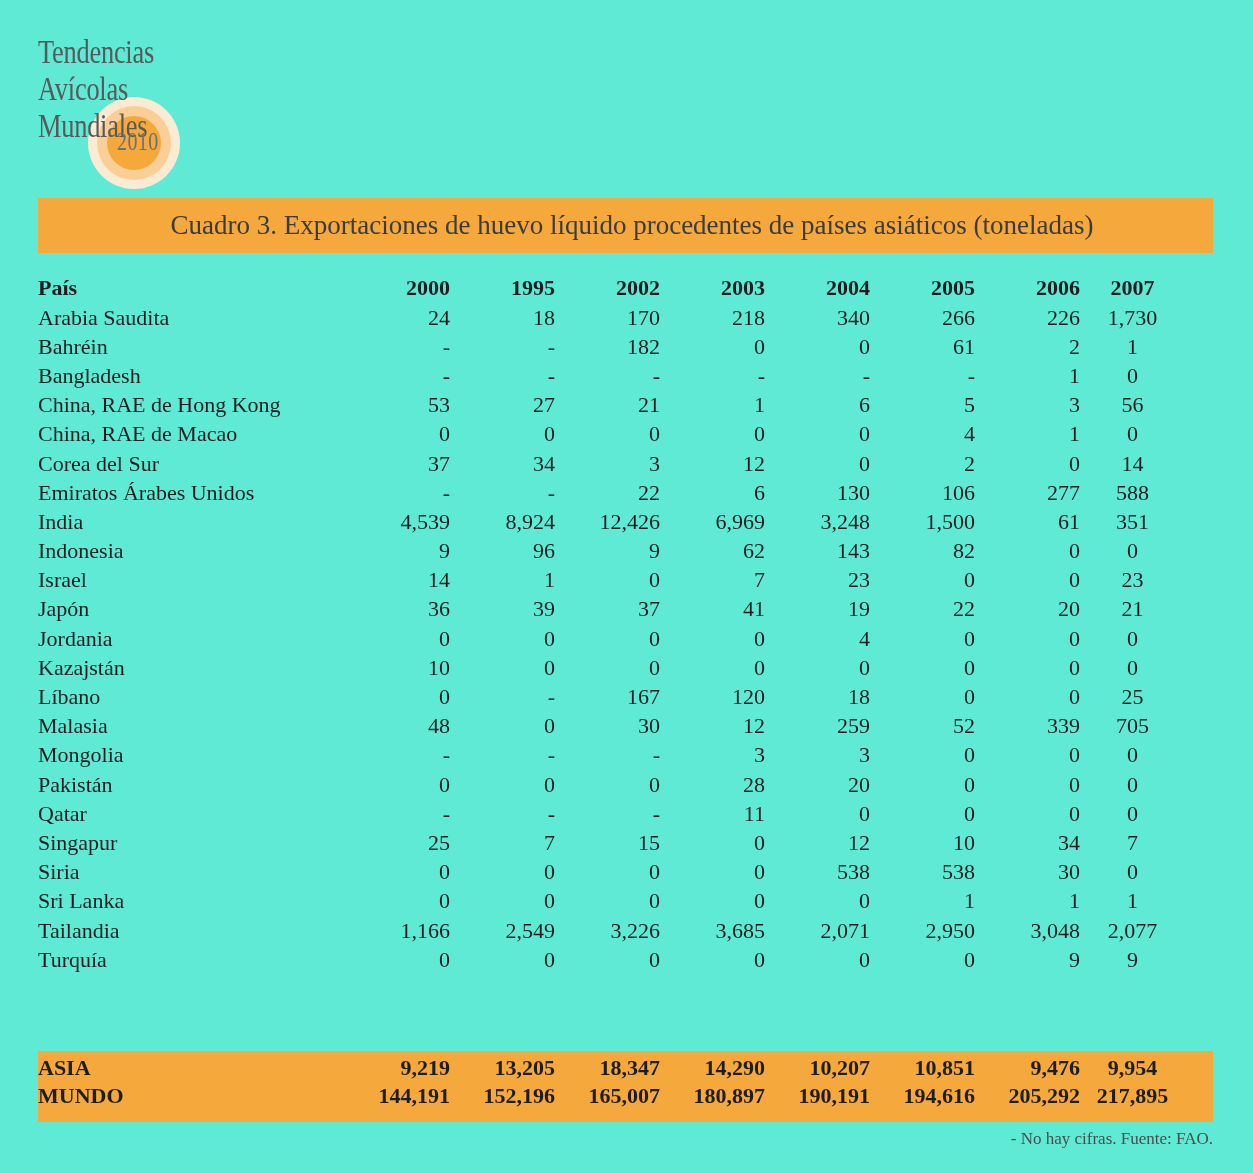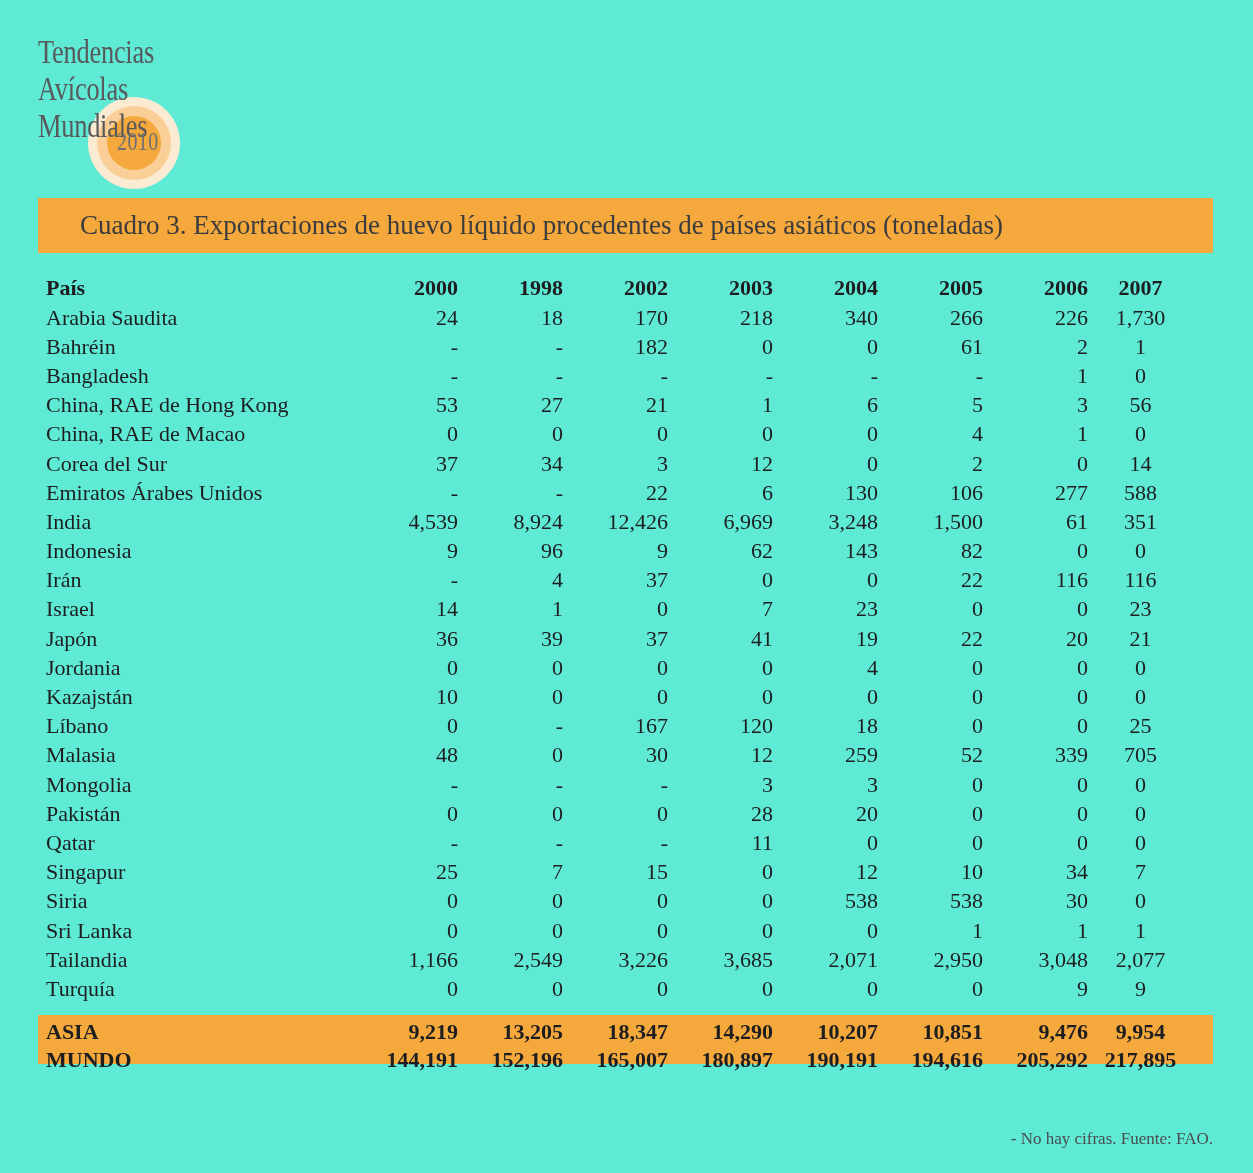--- a/index.html
+++ b/index.html
@@ -27,35 +27,35 @@
     font-size:33px;line-height:37px;font-weight:400;letter-spacing:-0.3px;
     color:var(--logo-text);transform:scaleX(0.80);transform-origin:0 0;white-space:nowrap;
   }
   .logo-year{
     position:absolute;left:117px;top:128px;
     font-size:25px;color:var(--year-text);letter-spacing:0.5px;
     transform:scaleX(0.80);transform-origin:0 0;
   }
   
   .title-bar{position:absolute;left:38px;top:198px;width:1175px;height:55px;background:var(--accent);}
-  .title-bar .title{display:block;line-height:55px;padding-left:42px;font-size:27px;color:var(--title-text);white-space:nowrap;}
+  .title-bar .title{display:block;line-height:55px;padding-left:13px;font-size:27px;color:var(--title-text);white-space:nowrap;text-align:center;}
   
-  table{border-collapse:collapse;table-layout:fixed;margin-left:8px;}
+  table{border-collapse:collapse;table-layout:fixed;}
   .main-table{position:absolute;left:38px;top:272px;width:1175px;}
   .main-table th,.main-table td,.totals-table td{
     font-size:22px;color:var(--body-text);padding:0;margin:0;white-space:nowrap;overflow:hidden;
   }
   col.c-label{width:307px;} col.c-num{width:105px;} col.c-last{width:133px;}
   .label-cell{text-align:left;padding-left:27px;}
   .num{text-align:right;}
   .num:last-child{padding-right:28px;text-align:center;}
   .header-row th{height:31px;font-weight:bold;}
   .country-row td{height:29.2px;font-weight:400;}
   
-  .totals-band{position:absolute;left:38px;top:1015px;width:1175px;height:49px;background:var(--accent);}
+  .totals-band{position:absolute;left:38px;top:1051px;width:1175px;height:71px;background:var(--accent);}
   .totals-table{width:1175px;margin-top:3px;}
   .totals-table td{font-weight:bold;height:28px;}
   
   .footnote{position:absolute;right:40px;top:1128px;font-size:17px;line-height:22px;color:var(--footnote-text);}
 </style>
 </head>
 <body>
 
 <div class="page">
 
@@ -82,21 +82,21 @@
         <col class="c-num">
       <col class="c-num">
         <col class="c-num">
         <col class="c-num">
         <col class="c-last">
     </colgroup>
     <thead>
       <tr class="header-row">
         <th class="label-cell">País</th>
         <th class="num">2000</th>
-        <th class="num">1998</th>
+        <th class="num">1995</th>
         <th class="num">2002</th>
         <th class="num">2003</th>
         <th class="num">2004</th>
         <th class="num">2005</th>
         <th class="num">2006</th>
         <th class="num">2007</th>
       </tr>
     </thead>
     <tbody>
         <tr class="country-row">
@@ -190,31 +190,20 @@
         <tr class="country-row">
     <td class="label-cell">Indonesia</td>
     <td class="num">9</td>
     <td class="num">96</td>
     <td class="num">9</td>
     <td class="num">62</td>
     <td class="num">143</td>
     <td class="num">82</td>
     <td class="num">0</td>
     <td class="num">0</td>
-  </tr>
-        <tr class="country-row">
-    <td class="label-cell">Irán</td>
-    <td class="num">-</td>
-    <td class="num">4</td>
-    <td class="num">37</td>
-    <td class="num">0</td>
-    <td class="num">0</td>
-    <td class="num">22</td>
-    <td class="num">116</td>
-    <td class="num">116</td>
   </tr>
         <tr class="country-row">
     <td class="label-cell">Israel</td>
     <td class="num">14</td>
     <td class="num">1</td>
     <td class="num">0</td>
     <td class="num">7</td>
     <td class="num">23</td>
     <td class="num">0</td>
     <td class="num">0</td>

